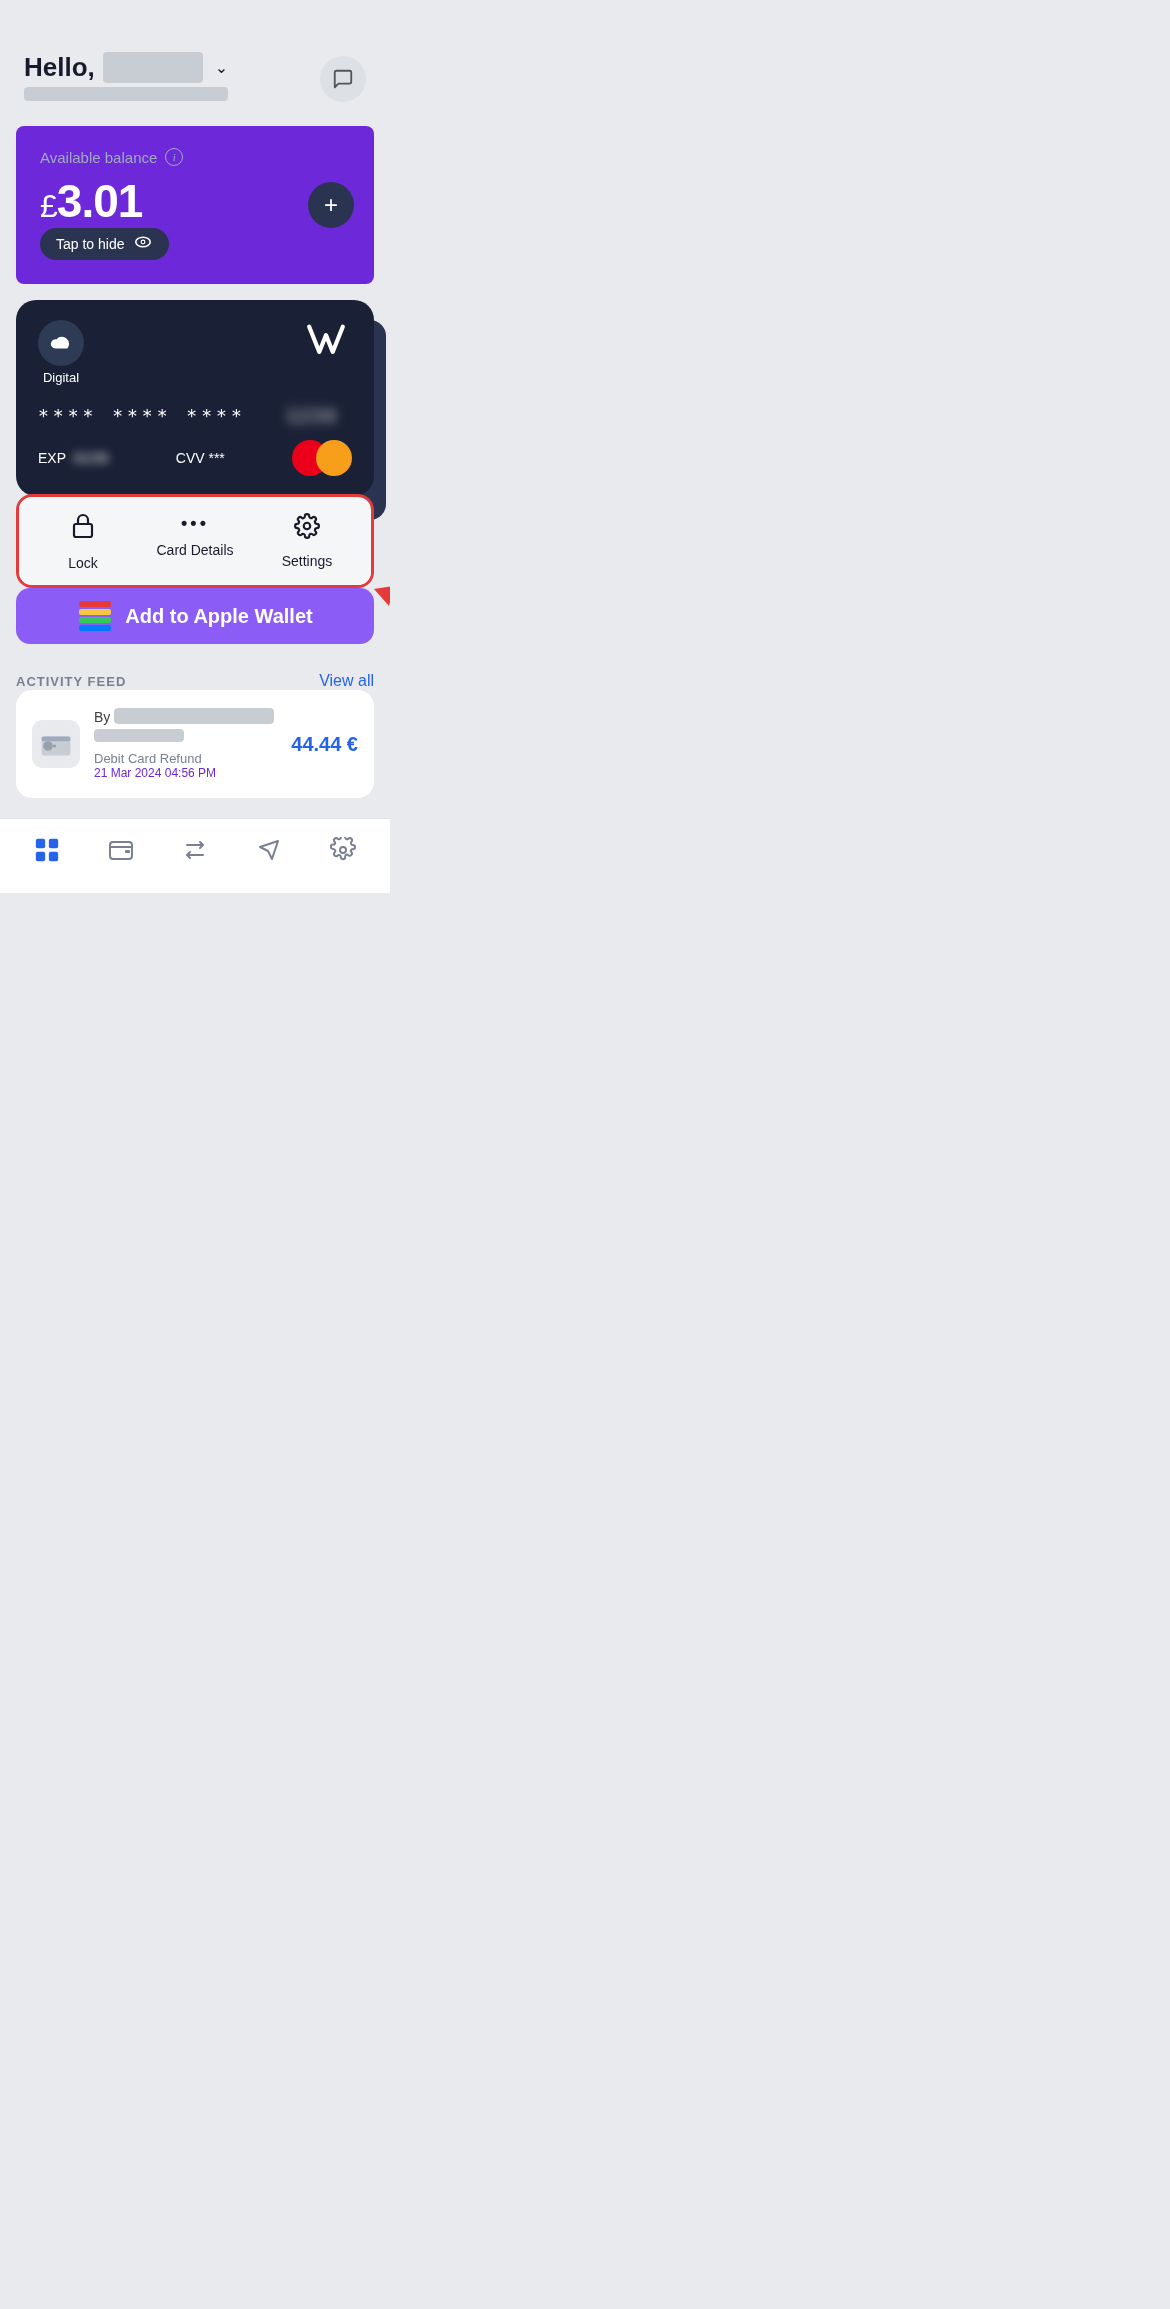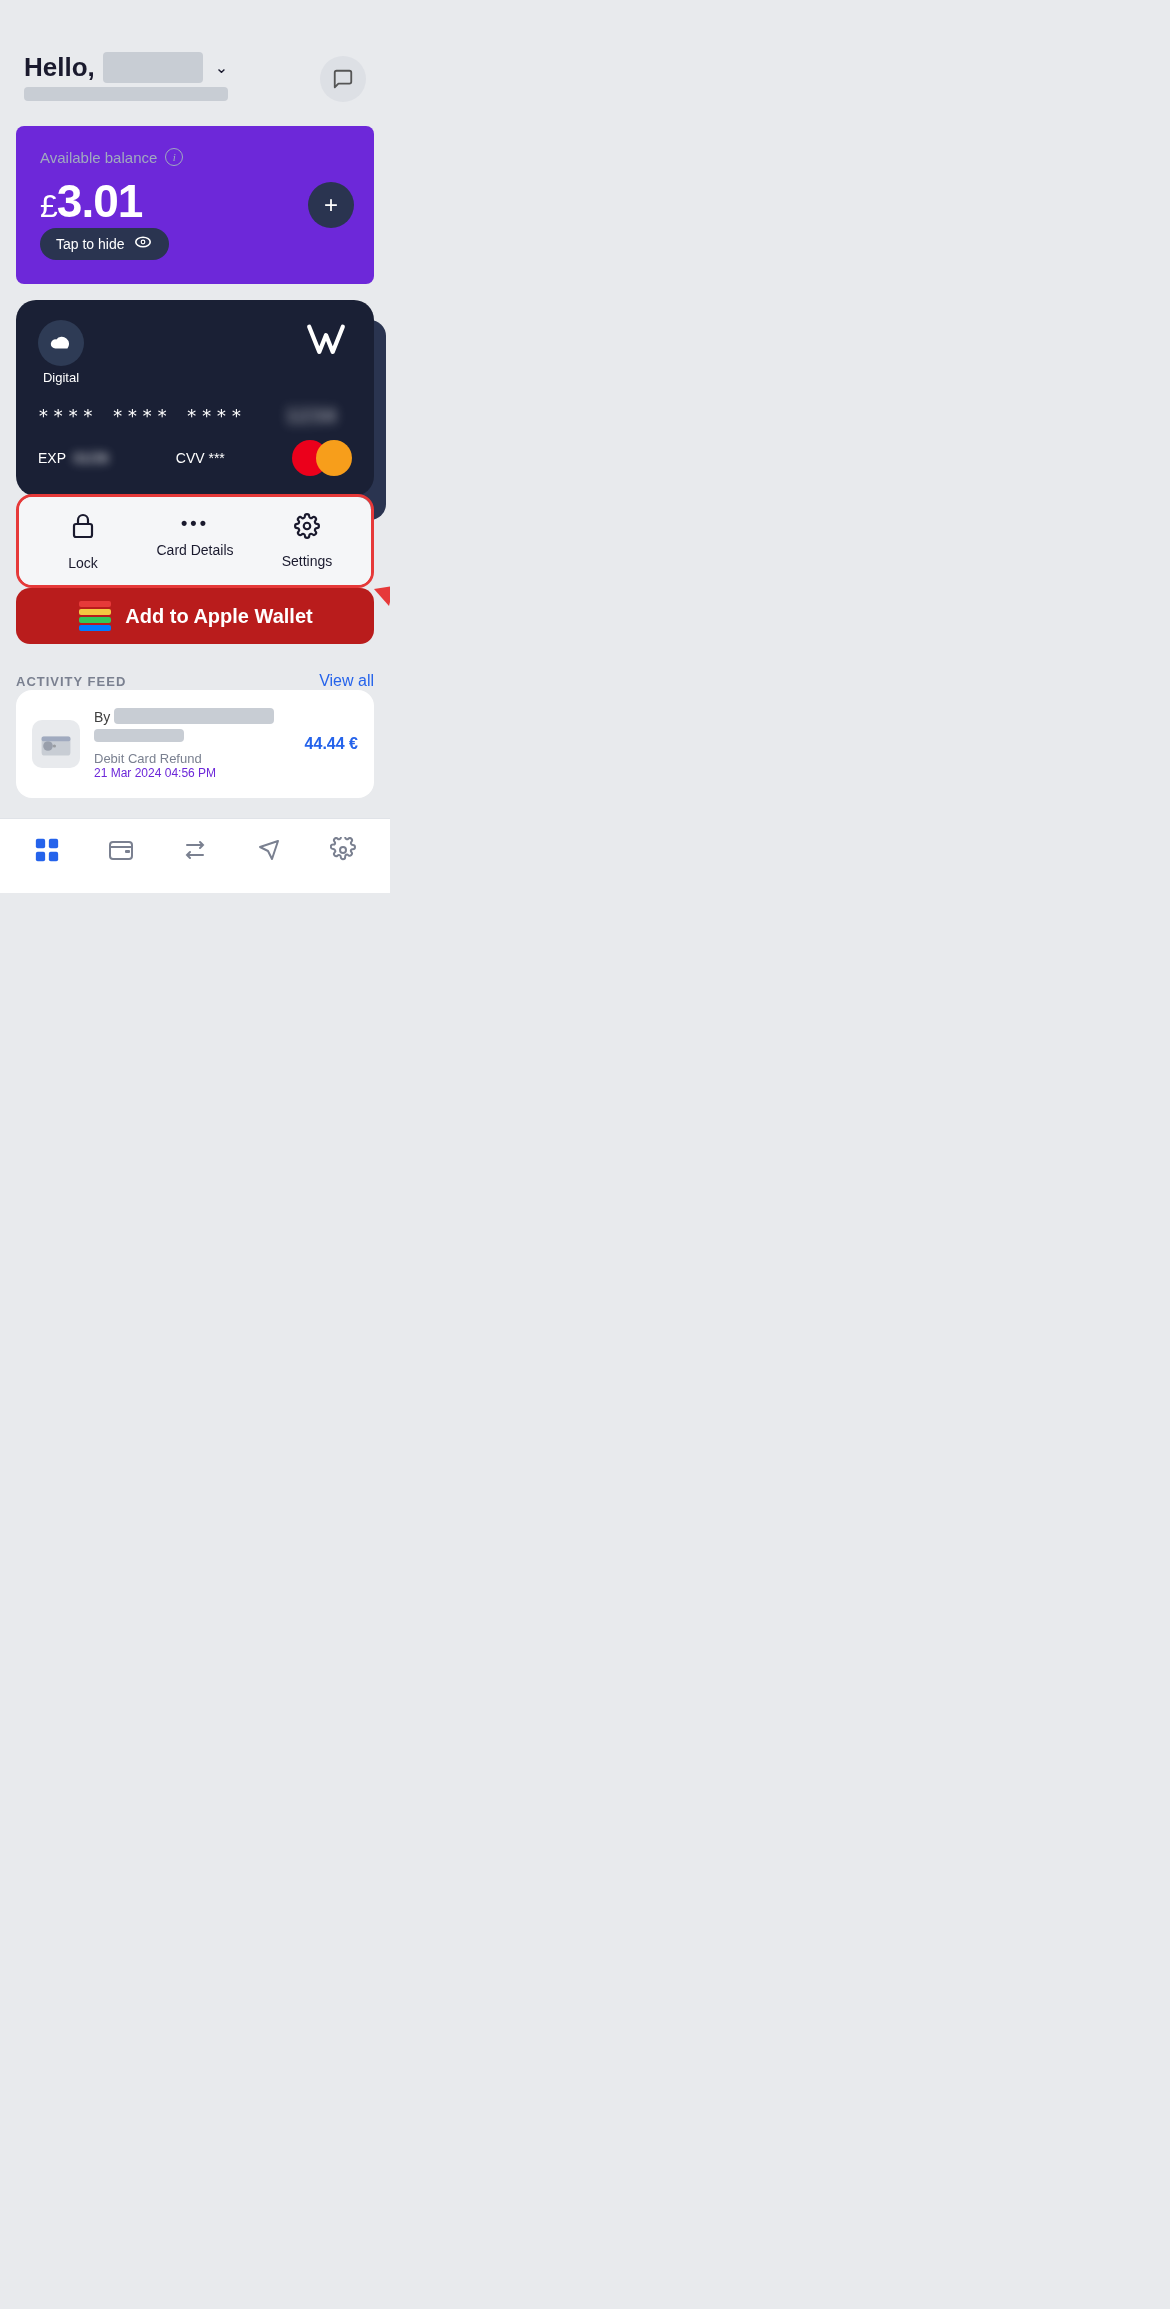--- a/index.html
+++ b/index.html
@@ -319,21 +319,21 @@
       color: #1a1a2e;
     }
     .action-label {
       font-size: 14px;
       color: #1a1a2e;
       font-weight: 400;
     }
 
     
     .apple-wallet-btn {
-      background: #b91c1c;
+      background: #8b5cf6;
       border-radius: 14px;
       padding: 14px 20px;
       display: flex;
       align-items: center;
       justify-content: center;
       gap: 12px;
       cursor: pointer;
       border: none;
       width: 100%;
       margin-top: 0;
@@ -433,21 +433,21 @@
     .transaction-type {
       color: #7a8090;
       font-size: 13px;
       margin-top: 2px;
     }
     .transaction-date {
       color: #6d28d9;
       font-size: 12px;
     }
     .transaction-amount {
-      font-size: 16px;
+      font-size: 20px;
       font-weight: 700;
       color: #2563eb;
       white-space: nowrap;
     }
 
     
     .bottom-nav {
       background: #ffffff;
       border-top: 1px solid #e0e3e8;
       display: flex;

